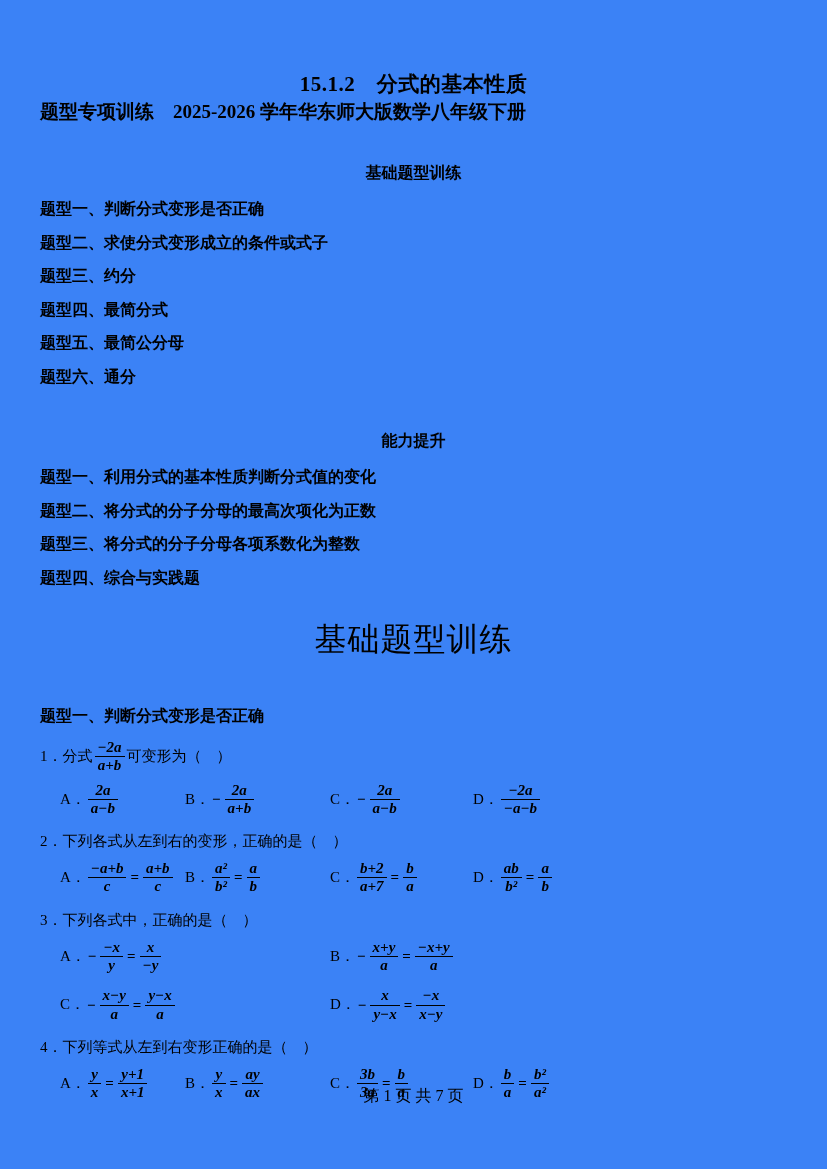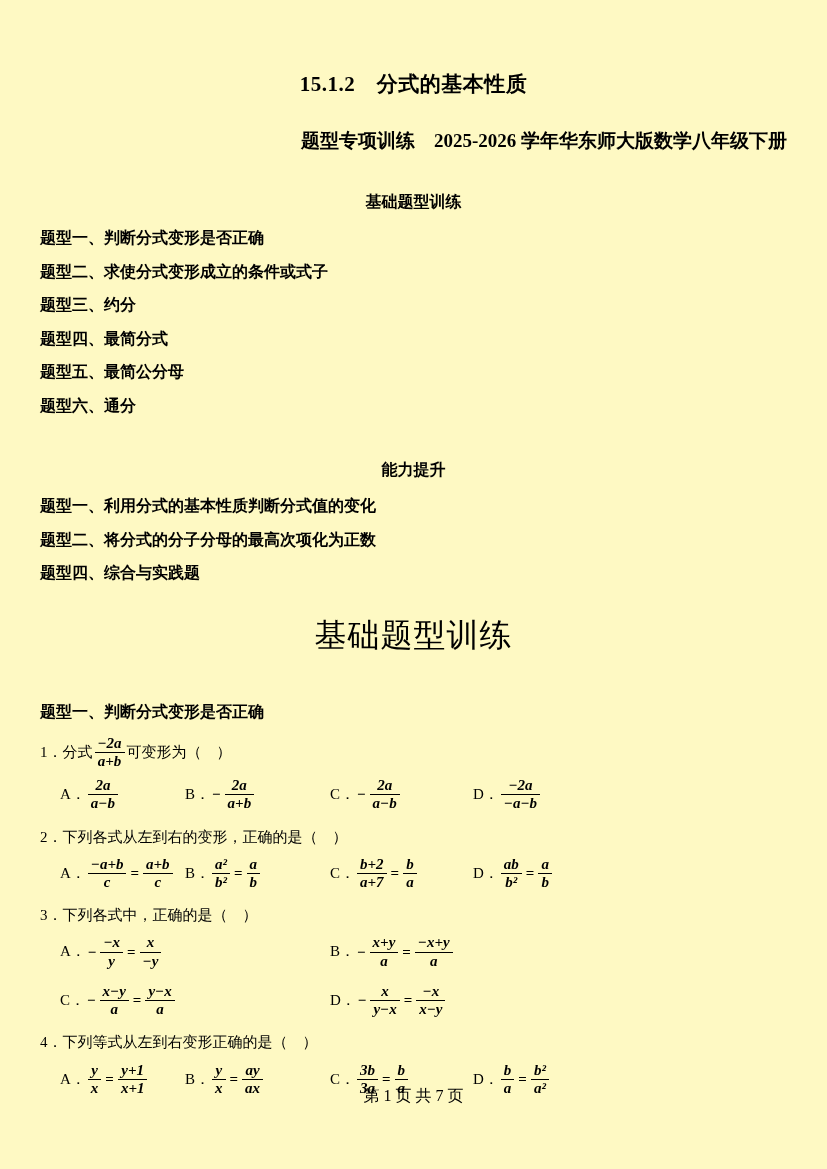--- a/index.html
+++ b/index.html
@@ -6,35 +6,35 @@
   html, body { background: #ffffff; }
   body {
     width: 827px;
     font-family: "Liberation Serif", serif;
     color: #000;
   }
   .page {
     position: relative;
     width: 827px;
     height: 1169px;
-    background: #fef9c3;
+    background: #3b82f6;
     overflow: hidden;
     padding: 70px 40px 0 40px;
   }
   .doc-title {
     text-align: center;
     font-size: 21px;
     font-weight: bold;
     letter-spacing: 0.5px;
   }
   .doc-subtitle {
-    text-align: right;
+    text-align: left;
     font-size: 19px;
     font-weight: bold;
-    margin-top: 30px;
+    margin-top: 1px;
   }
   .sec-heading {
     text-align: center;
     font-size: 16px;
     font-weight: bold;
     margin-top: 38px;
   }
   .sec-heading.second { }
   .sec-list { margin-top: 8px; }
   .sec-item {
@@ -118,20 +118,21 @@
       <div class="sec-item">题型三、约分</div>
       <div class="sec-item">题型四、最简分式</div>
       <div class="sec-item">题型五、最简公分母</div>
       <div class="sec-item">题型六、通分</div>
     </div>
 
   <div class="sec-heading second">能力提升</div>
   <div class="sec-list">
       <div class="sec-item">题型一、利用分式的基本性质判断分式值的变化</div>
       <div class="sec-item">题型二、将分式的分子分母的最高次项化为正数</div>
+      <div class="sec-item">题型三、将分式的分子分母各项系数化为整数</div>
       <div class="sec-item">题型四、综合与实践题</div>
     </div>
 
   <div class="main-heading">基础题型训练</div>
 
   <div class="topic-heading">题型一、判断分式变形是否正确</div>
 
   <div id="questions">
       <div class="question">
         <div class="stem"><span class="mtext">1．分式</span><span class="mfrac"><span class="num">−2a</span><span class="den">a+b</span></span><span class="mtext">可变形为（　）</span></div>

